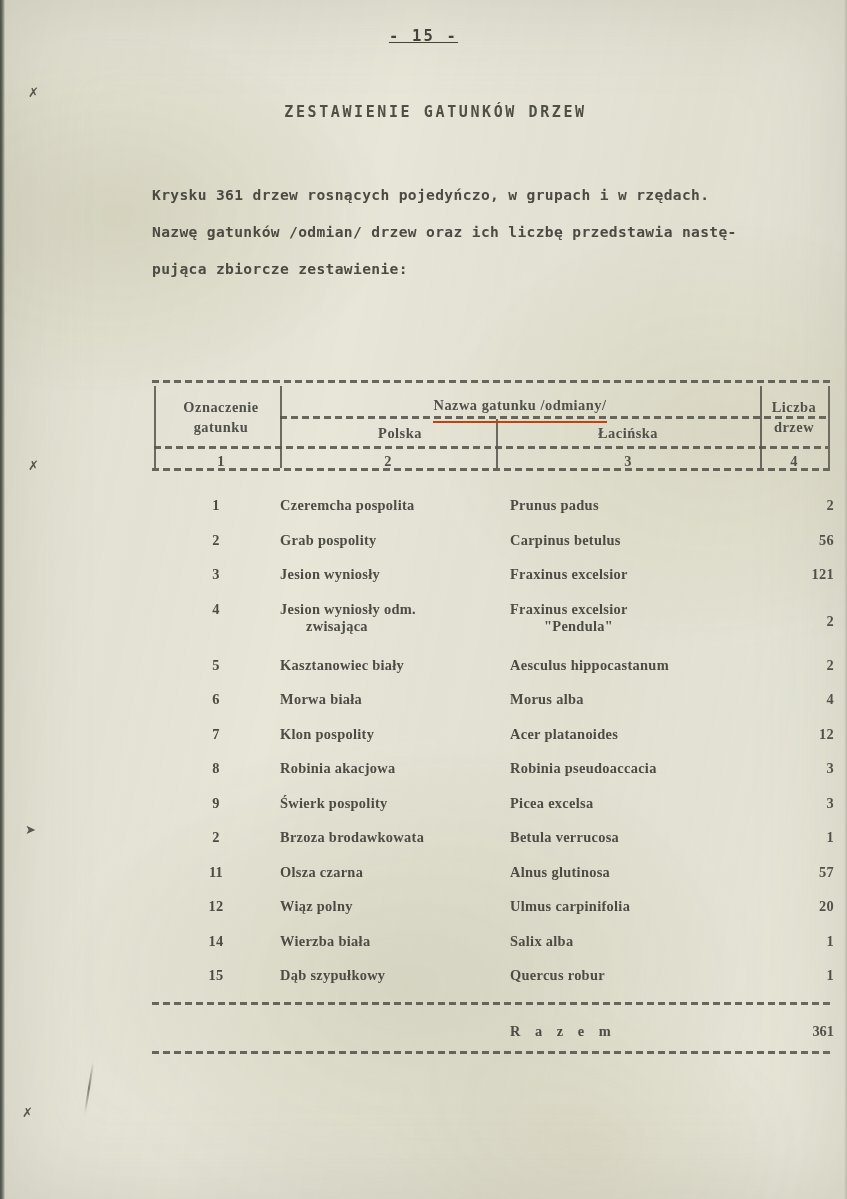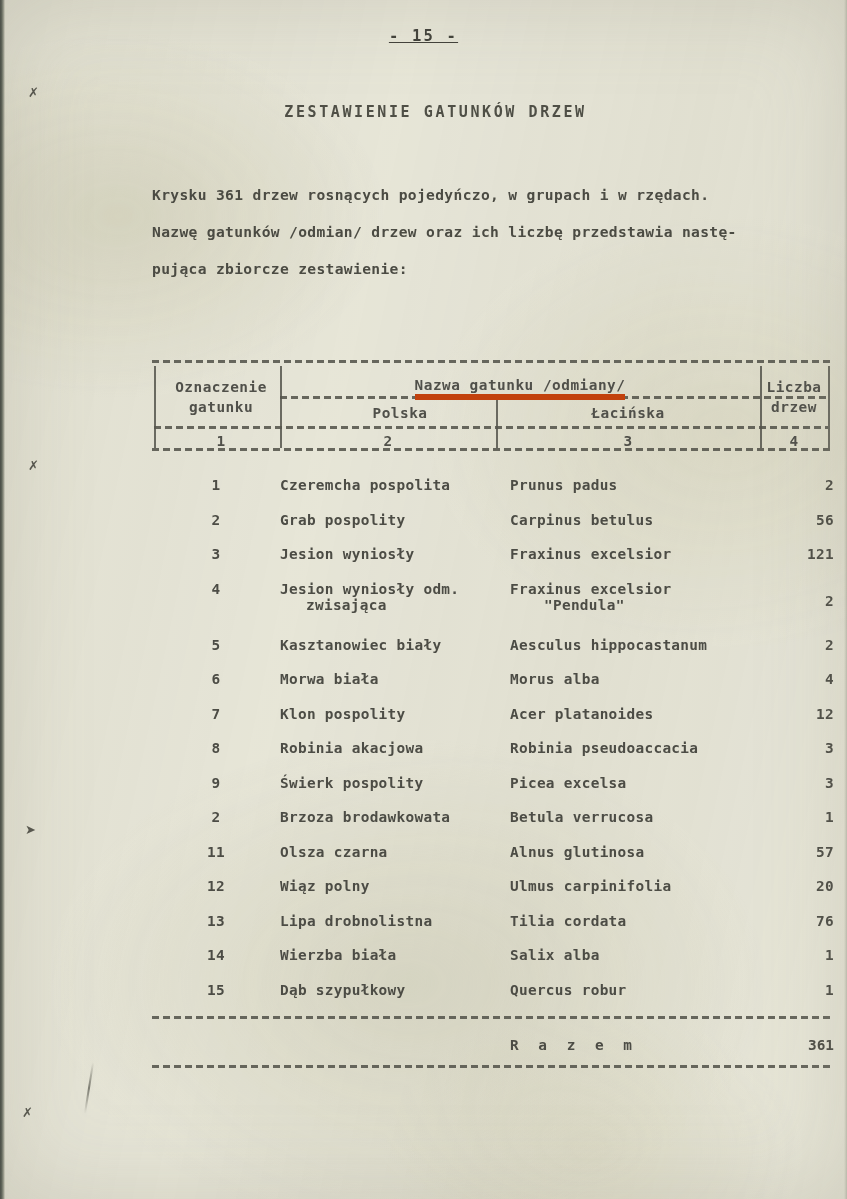--- a/index.html
+++ b/index.html
@@ -116,23 +116,24 @@
     letter-spacing: 0.35px;
     color: #4b4b43;
     font-weight: bold;
   }
   .intro p { margin: 0; }
   .intro .indent { display: inline-block; width: 48px; }
 
   
   .table-wrap {
     position: absolute;
-    top: 360px;
+    top: 380px;
     left: 152px;
     width: 678px;
+    font-family: Liberation Serif, serif;
   }
 
   .dash-line {
     height: 3px;
     background-image: repeating-linear-gradient(
       90deg,
       #55554c 0px, #55554c 7px,
       rgba(0,0,0,0) 7px, rgba(0,0,0,0) 11px
     );
     opacity: 0.88;
@@ -160,21 +161,21 @@
   .hdr-cell {
     position: absolute;
     font-size: 14.4px;
     font-weight: bold;
     letter-spacing: 0.5px;
     color: #50504a;
     line-height: 20px;
   }
   .hdr-oznaczenie { left: 10px;  top: 14px;  width: 118px; text-align: center; }
   .hdr-nazwa      { left: 128px; top: 12px;  width: 480px; text-align: center; }
-  .hdr-nazwa span { border-bottom: 6px solid #c2410c; padding-bottom: 1px; }
+  .hdr-nazwa span { border-bottom: 2px solid #c2410c; padding-bottom: 8px; }
   .hdr-polska     { left: 128px; top: 40px;  width: 240px; text-align: center; }
   .hdr-lacinska   { left: 344px; top: 40px;  width: 264px; text-align: center; }
   .hdr-liczba     { left: 608px; top: 14px;  width: 68px;  text-align: center; }
   .hdr-num        { top: 68px; font-size: 14.4px; }
   .n1 { left: 10px;  width: 118px; text-align: center; }
   .n2 { left: 128px; width: 216px; text-align: center; }
   .n3 { left: 344px; width: 264px; text-align: center; }
   .n4 { left: 608px; width: 68px;  text-align: center; }
 
   .rows {
@@ -334,26 +335,20 @@
           <div class="c-lat">Alnus glutinosa</div>
           <div class="c-cnt">57</div>
         </div>
         <div class="row">
           <div class="c-idx">12</div>
           <div class="c-pol">Wiąz polny</div>
           <div class="c-lat">Ulmus carpinifolia</div>
           <div class="c-cnt">20</div>
         </div>
         <div class="row">
-          <div class="c-idx">13</div>
-          <div class="c-pol">Lipa drobnolistna</div>
-          <div class="c-lat">Tilia cordata</div>
-          <div class="c-cnt">76</div>
-        </div>
-        <div class="row">
           <div class="c-idx">14</div>
           <div class="c-pol">Wierzba biała</div>
           <div class="c-lat">Salix alba</div>
           <div class="c-cnt">1</div>
         </div>
         <div class="row">
           <div class="c-idx">15</div>
           <div class="c-pol">Dąb szypułkowy</div>
           <div class="c-lat">Quercus robur</div>
           <div class="c-cnt">1</div>

